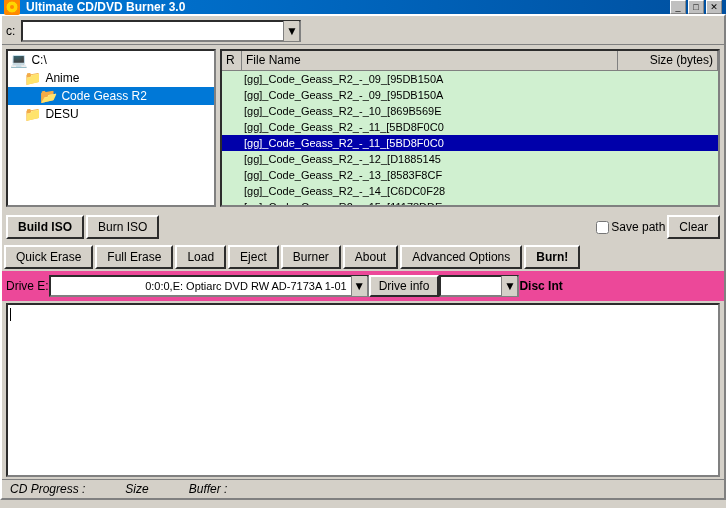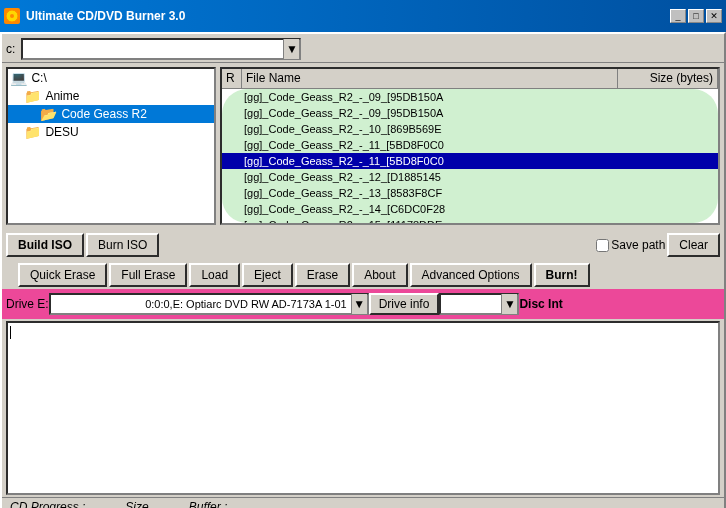--- a/index.html
+++ b/index.html
@@ -2,21 +2,21 @@
 <html><head>
   <meta charset="utf-8">
   <style>
     * { box-sizing: border-box; margin: 0; padding: 0; font-family: 'MS Sans Serif', Tahoma, Arial, sans-serif; font-size: 12px; }
     body { background: #d4d0c8; width: 726px; height: 508px; overflow: hidden; }
     
     
     .titlebar {
       background: linear-gradient(to right, #0078d7, #0050a0);
       color: white;
-      height: 32px;
+      height: 14px;
       display: flex;
       align-items: center;
       padding: 0 4px;
       user-select: none;
     }
     .titlebar-icon {
       width: 16px; height: 16px;
       background: #ff8800;
       border-radius: 2px;
       margin-right: 6px;
@@ -125,21 +125,20 @@
       white-space: nowrap;
     }
     .col-r { width: 20px; }
     .col-name { flex: 1; }
     .col-size { width: 100px; text-align: right; padding-right: 4px; }
 
     .file-list {
       overflow-y: auto;
       flex: 1;
       background: #d0f0d0;
-      border-radius: 25px;
     }
     .file-row {
       display: flex;
       align-items: center;
       padding: 1px 2px;
       white-space: nowrap;
       min-height: 16px;
     }
     .file-row.selected { background: #0000aa; color: white; }
     .file-cell-r { width: 20px; }
@@ -170,21 +169,21 @@
     .btn.accent {
       font-weight: bold;
     }
     .btn-spacer { flex: 1; }
     .save-path-area { display: flex; align-items: center; gap: 2px; }
     .checkbox-label { display: flex; align-items: center; gap: 2px; }
     .checkbox-label input { cursor: pointer; }
 
     .buttons-row2 {
       display: flex;
-      padding: 2px 16px;
+      padding: 2px 2px;
       gap: 2px;
       background: #d4d0c8;
       align-items: center;
     }
 
     
     .drive-area {
       display: flex;
       padding: 4px;
       align-items: center;
@@ -367,21 +366,21 @@
       </label>
     </div>
     <button class="btn">Clear</button>
   </div>
 
   <div class="buttons-row2">
     <button class="btn">Quick Erase</button>
     <button class="btn">Full Erase</button>
     <button class="btn">Load</button>
     <button class="btn">Eject</button>
-    <button class="btn">Erase</button>
+    <button class="btn">Burner</button>
     <button class="btn">About</button>
     <button class="btn">Advanced Options</button>
     <button class="btn accent">Burn!</button>
   </div>
 
   <div class="drive-area">
     <span>Drive E:</span>
     <div class="drive-select">
       <span>0:0:0,E: Optiarc DVD RW AD-7173A 1-01</span>
       <div class="combo-arrow">▼</div>

